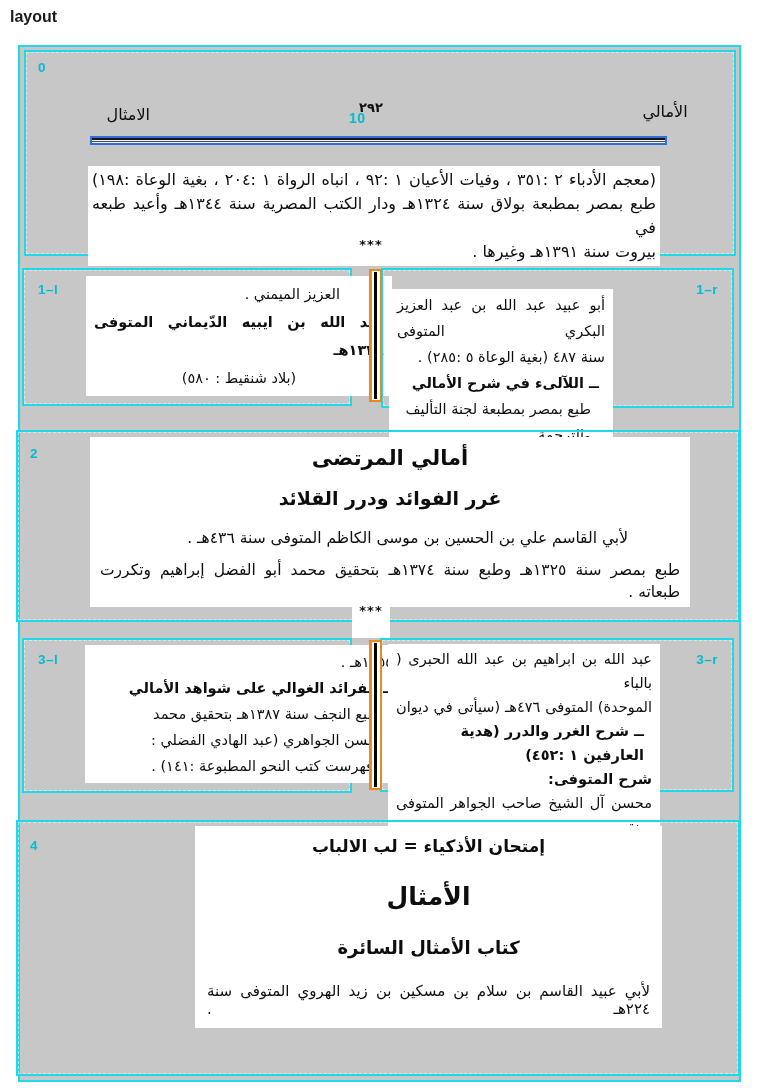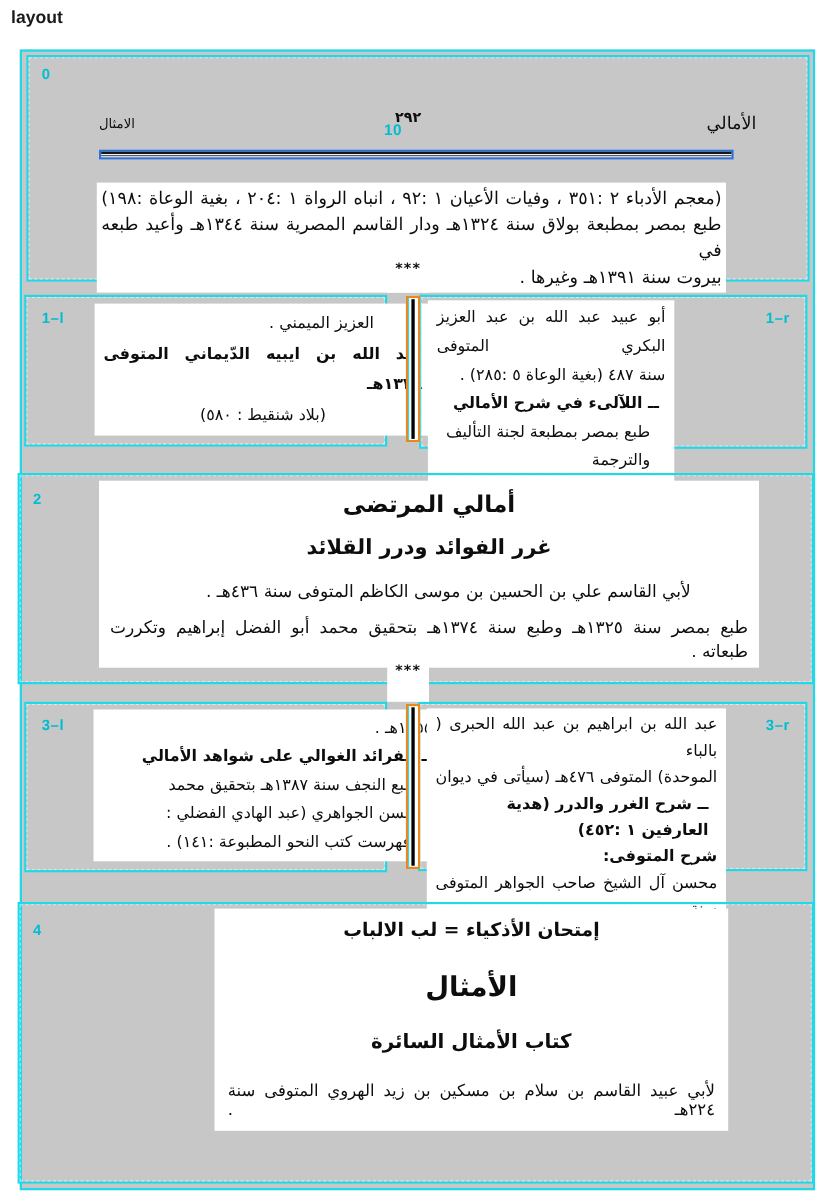--- a/index.html
+++ b/index.html
@@ -48,29 +48,29 @@
 <div class="abs" id="page-title">layout</div>
 
 <div class="abs" id="frame"></div>
 
 <div class="abs region" style="left:24px;top:50px;width:712px;height:206px;">
   <div class="abs rlabel" style="left:12px;top:8px;">0</div>
 </div>
 <div class="abs ar" style="left:630px;top:102px;width:70px;text-align:center;font-size:16px;">الأمالي</div>
 <div class="abs ar b" style="left:350px;top:100px;width:42px;text-align:center;font-size:13px;">٢٩٢</div>
 <div class="abs rlabel" style="left:349px;top:110px;font-size:14px;z-index:7;">10</div>
-<div class="abs ar" style="left:90px;top:105px;width:60px;text-align:left;font-size:12px;">الامثال</div>
+<div class="abs ar" style="left:90px;top:105px;width:60px;text-align:right;font-size:16px;">الامثال</div>
 <div class="abs" id="rule">
     <div class="rline-a"></div>
     <div class="rline-b"></div>
   </div>
 
 <div class="abs patch lh0 ar" style="left:88px;top:166px;width:572px;padding:2px 4px;">
   <div class="just">(معجم الأدباء ٢ :٣٥١ ، وفيات الأعيان ١ :٩٢ ، انباه الرواة ١ :٢٠٤ ، بغية الوعاة :١٩٨)</div>
-  <div class="just">طبع بمصر بمطبعة بولاق سنة ١٣٢٤هـ ودار القاسم المصرية سنة ١٣٤٤هـ وأعيد طبعه في</div>
+  <div class="just">طبع بمصر بمطبعة بولاق سنة ١٣٢٤هـ ودار الكتب المصرية سنة ١٣٤٤هـ وأعيد طبعه في</div>
   <div>بيروت سنة ١٣٩١هـ وغيرها .</div>
 </div>
 <div class="abs sep" style="left:352px;top:236px;width:38px;height:30px;">***</div>
 
 <div class="abs region" style="left:22px;top:268px;width:330px;height:138px;">
   <div class="abs rlabel" style="left:14px;top:12px;">1–l</div>
 </div>
 <div class="abs patch ar col" style="left:86px;top:276px;width:306px;padding:4px 8px;line-height:28px;">
   <div style="padding-right:44px;">العزيز الميمني .</div>
   <div class="b just">عبد الله بن ايبيه الدّيماني المتوفى ١٣٢٨هـ</div>
@@ -78,21 +78,21 @@
 </div>
 
 <div class="abs spine" style="left:369px;top:269px;width:13px;height:133px;">
   <div class="cy"></div>
   <div class="bk"></div>
 </div>
 
 <div class="abs region" style="left:381px;top:268px;width:353px;height:140px;">
   <div class="abs rlabel" style="right:14px;top:12px;">1–r</div>
 </div>
-<div class="abs patch ar col" style="left:389px;top:273px;width:224px;padding:3px 8px;line-height:26px;">
+<div class="abs patch ar col" style="left:389px;top:289px;width:224px;padding:3px 8px;line-height:26px;">
   <div class="just">أبو عبيد عبد الله بن عبد العزيز البكري المتوفى</div>
   <div>سنة ٤٨٧ (بغية الوعاة ٥ :٢٨٥) .</div>
   <div class="b" style="padding-right:6px;">ــ اللآلىء في شرح الأمالي</div>
   <div style="padding-right:14px;">طبع بمصر بمطبعة لجنة التأليف والترجمة</div>
   <div>والنشر سنة ١٣٥٤هـ بتصحيح الشيخ عبد</div>
 </div>
 
 <div class="abs region" style="left:16px;top:430px;width:724px;height:192px;">
   <div class="abs rlabel" style="left:12px;top:14px;">2</div>
 </div>

